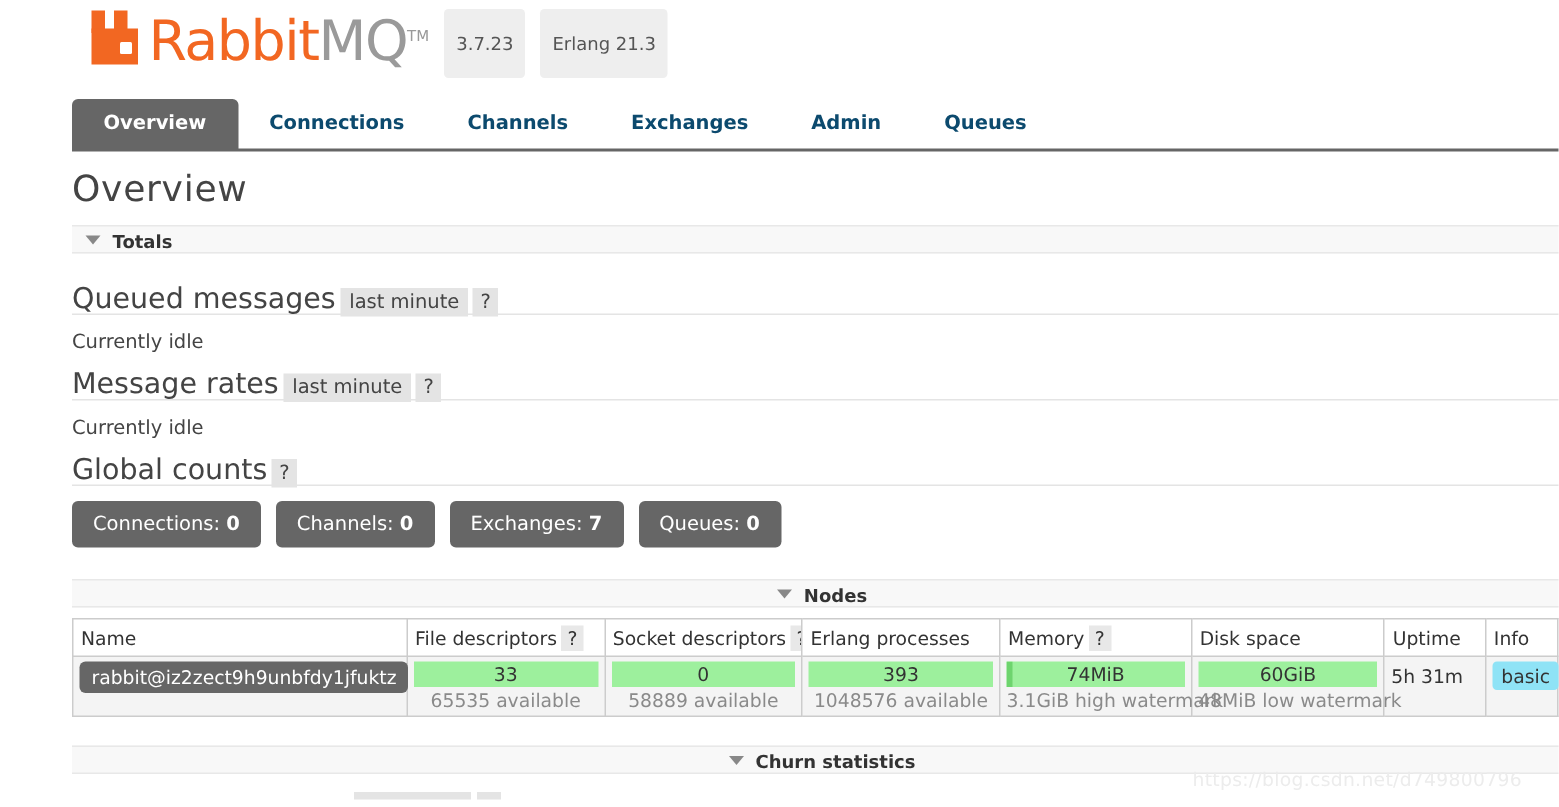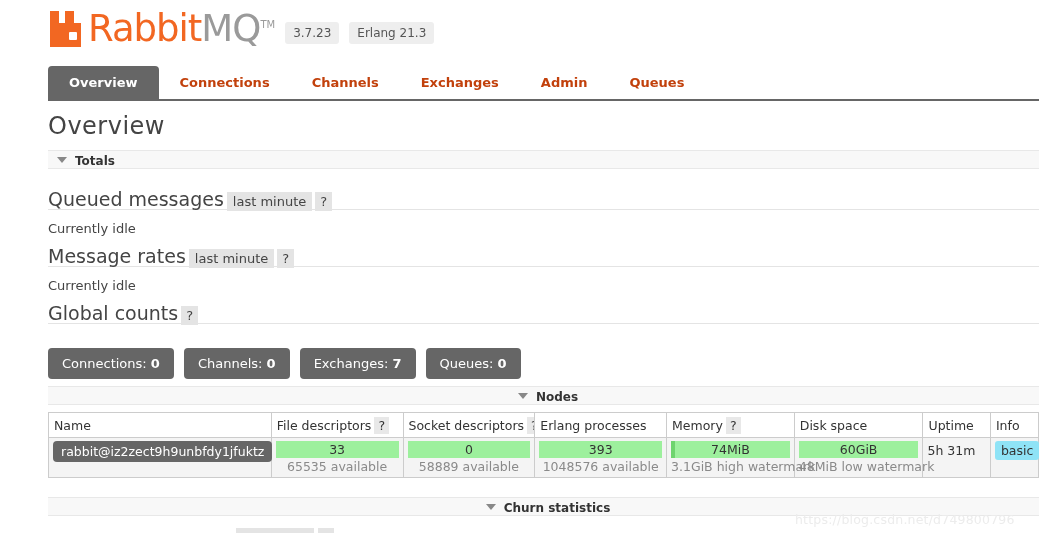--- a/index.html
+++ b/index.html
@@ -17,24 +17,23 @@
     position: relative;
   }
 
   
   #header {
     position: relative;
     height: 62px;
   }
   #logo-wrap {
     position: absolute;
-    left: 48px;
+    left: 59px;
     top: 6px;
     display: flex;
-    align-items: flex-end;
   }
   .logo-mark {
     width: 38px;
     height: 38px;
     position: relative;
     margin-right: 2px;
   }
   .logo-mark .ear-l,
   .logo-mark .ear-r {
     position: absolute;
@@ -75,21 +74,21 @@
     color: #9a9a9a;
     font-size: 10px;
     vertical-align: super;
     letter-spacing: 0;
   }
   .version-pill {
     display: inline-block;
     background: #eeeeee;
     color: #555555;
     font-size: 12px;
-    padding: 4px 8px;
+    padding: 16px 8px;
     border-radius: 3px;
     margin-left: 10px;
     margin-bottom: 4px;
     white-space: nowrap;
   }
 
   
   #tabs {
     position: absolute;
     left: 48px;
@@ -100,21 +99,21 @@
   }
   #tabs ul {
     list-style: none;
     margin: 0;
     padding: 0;
     display: flex;
   }
   #tabs li {
     font-size: 13px;
     font-weight: bold;
-    color: #c2410c;
+    color: #0c4a6e;
     padding: 9px 21px 10px 21px;
     border-radius: 4px 4px 0 0;
     cursor: pointer;
   }
   #tabs li.active {
     background: #666666;
     color: #ffffff;
   }
 
   
@@ -199,21 +198,20 @@
   }
   .count-btn {
     background: #666666;
     color: #ffffff;
     font-size: 13px;
     font-weight: normal;
     padding: 8px 14px;
     border-radius: 4px;
     cursor: pointer;
     white-space: nowrap;
-    margin-top: 14px;
   }
   .count-btn.muted { background: #aaaaaa; }
   .count-btn b { font-weight: bold; }
 
   
   #nodes-table {
     position: absolute;
     left: 48px;
     top: 412px;
     right: 0;

